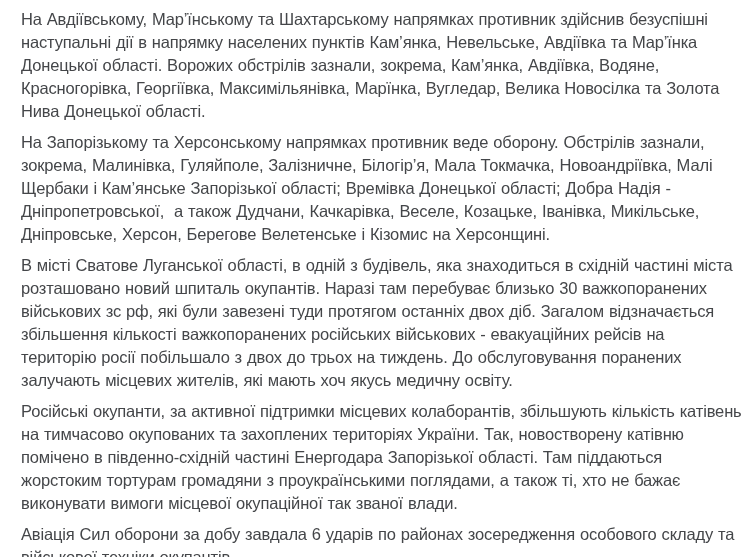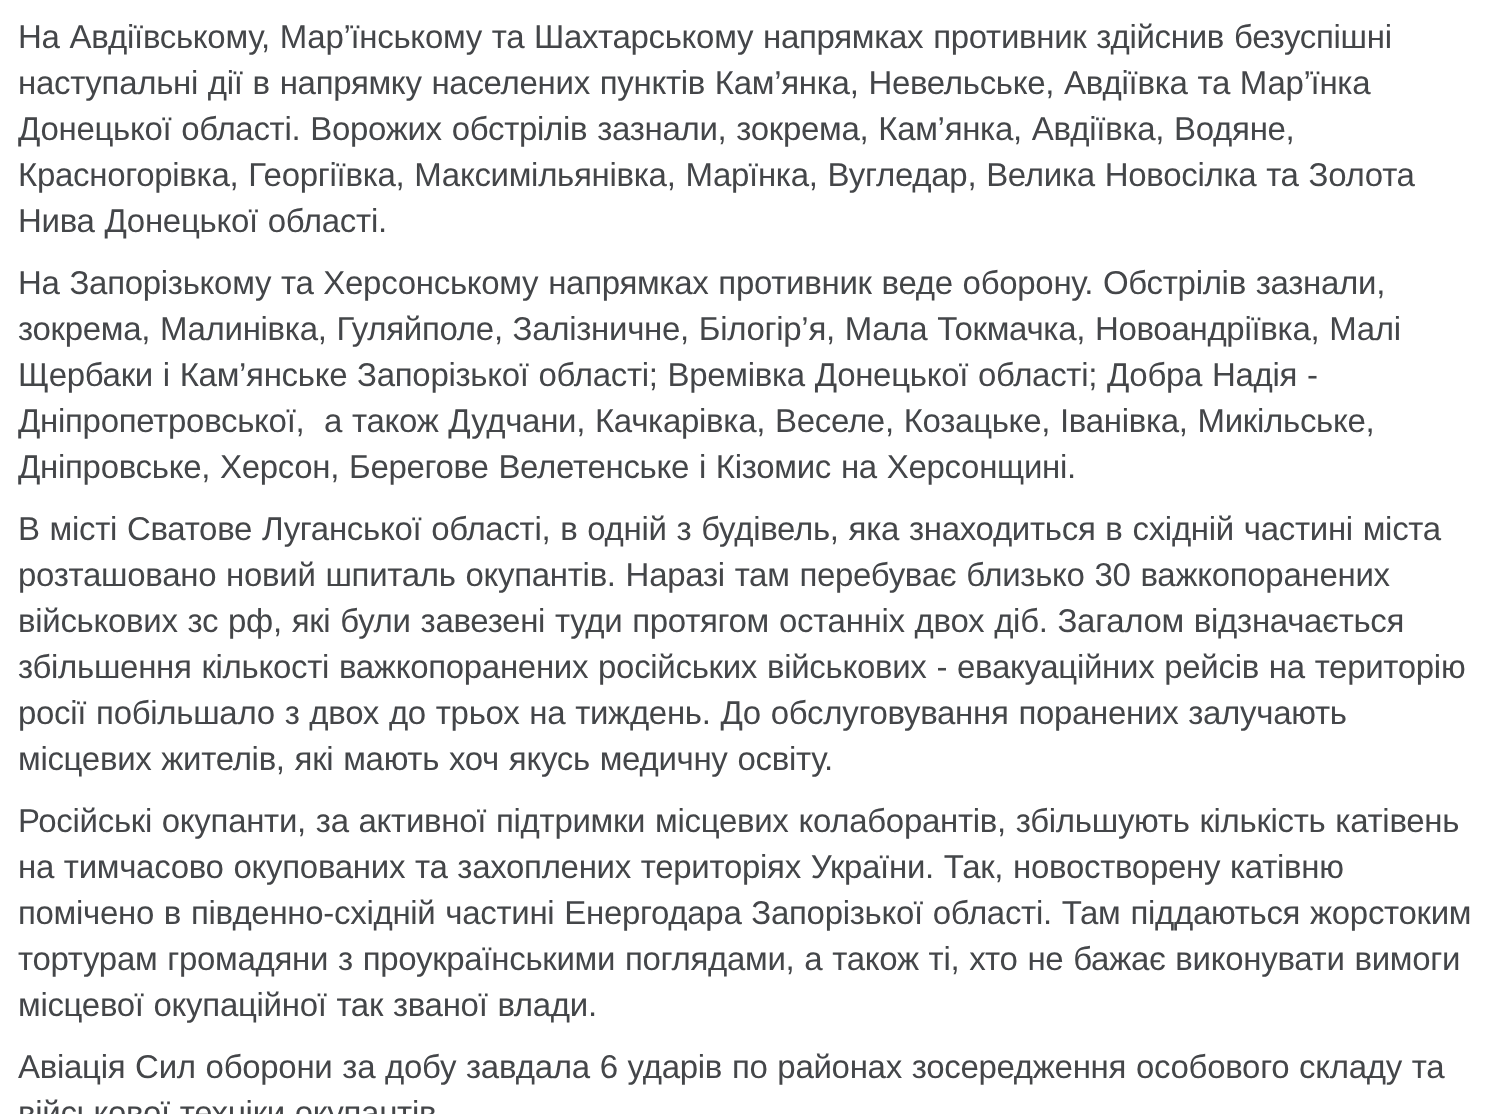--- a/index.html
+++ b/index.html
@@ -15,21 +15,21 @@
     padding: 8px 8px 10px 9px;
   }
   .article {
     font-family: "Liberation Sans", "DejaVu Sans", sans-serif;
     font-size: 16.5px;
     line-height: 23px;
     letter-spacing: -0.15px;
     color: #444649;
   }
   .article p {
-    margin: 0 0 8px 0;
+    margin: 0 0 8px 12px;
     white-space: pre-wrap;       
     word-spacing: 0.5px;
   }
   .article p:last-child {
     margin-bottom: 0;
   }
 </style>
 </head>
 <body>
 

